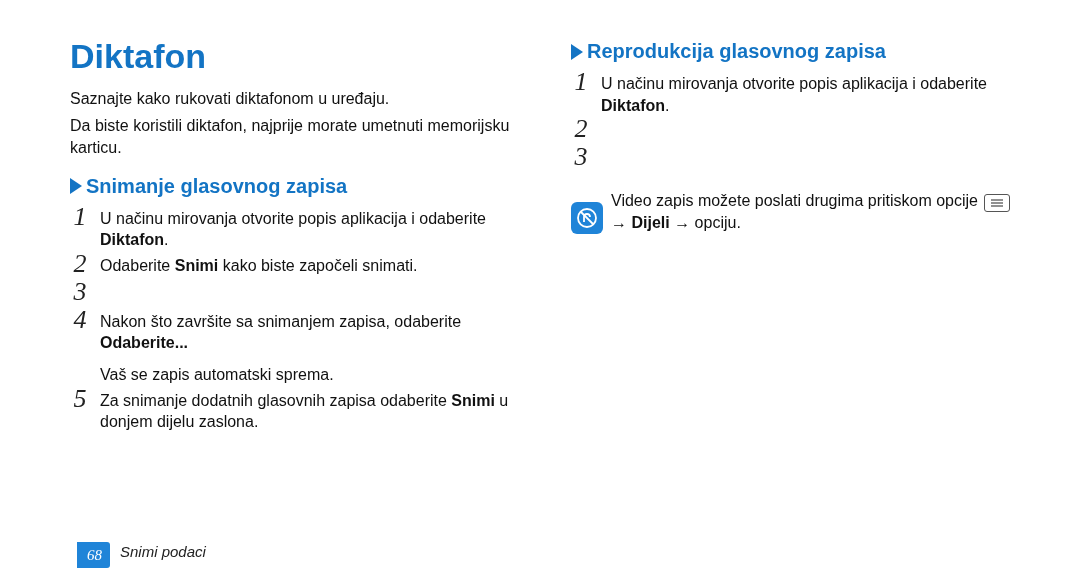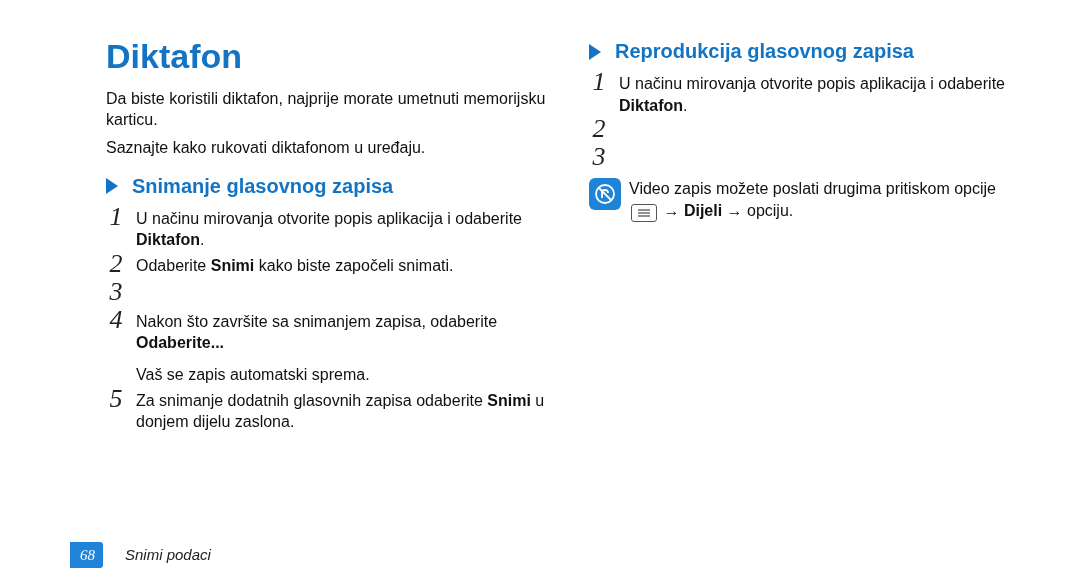--- a/index.html
+++ b/index.html
@@ -11,40 +11,40 @@
     color: #111111;
     font-family: "Segoe UI", Arial, sans-serif;
     font-size: 16px;
     line-height: 1.35;
     overflow: hidden;
   }
   .page {
     position: relative;
     width: 1080px;
     height: 586px;
-    padding: 34px 50px 0 106px;
+    padding: 34px 50px 0 70px;
     box-sizing: border-box;
   }
   .columns {
     display: flex;
     gap: 42px;
   }
   .col { flex: 1; min-width: 0; }
   .title {
     font-size: 34px;
     font-weight: 700;
     color: #1374c4;
     margin: 0 0 8px 0;
   }
   .para { margin: 0 0 6px 0; }
 
   .subhead {
     display: flex;
     align-items: center;
-    gap: 14px;
+    gap: 4px;
     margin: 14px 0 6px 0;
   }
   .chevron {
     width: 0; height: 0;
     border-top: 8px solid transparent;
     border-bottom: 8px solid transparent;
     border-left: 12px solid #1374c4;
   }
   .subhead-text {
     font-size: 20px;
@@ -73,23 +73,23 @@
   .stepbody { flex: 1; padding-top: 2px; }
   .step-sub {
     margin-left: 30px; 
     margin-top: 10px;
     margin-bottom: 2px;
   }
   b { font-weight: 700; }
 
   .notebox {
     display: flex;
-    align-items: flex-start;
+    align-items: flex-end;
     gap: 8px;
-    margin-top: 6px;
+    margin-top: 18px;
   }
   .note-icon {
     width: 32px;
     height: 32px;
     border-radius: 6px;
     background: #1f84d8;
     display: flex;
     align-items: center;
     justify-content: center;
     flex-shrink: 0;
@@ -105,25 +105,24 @@
     height: 16px;
     border: 1.3px solid #555;
     border-radius: 3px;
     vertical-align: -2px;
     margin: 0 2px;
   }
   .menu-key svg { display: block; }
 
   .footer {
     position: absolute;
-    left: 70px;
+    left: 77px;
     bottom: 18px;
     display: flex;
-    align-items: center;
-    gap: 22px;
+    gap: 10px;
     font-size: 15px;
   }
   .pageno-badge {
     background: #1f84d8;
     color: #fff;
     font-style: italic;
     padding: 3px 8px 3px 10px;
     font-family: Georgia, "Times New Roman", serif;
     font-size: 15px;
     border-radius: 0 3px 3px 0;
@@ -131,22 +130,22 @@
   .footer-text { font-style: italic; color: #222; }
 </style>
 </head>
 <body>
 
 <div class="page">
   <div class="columns">
 
     <div class="col">
       <h1 class="title">Diktafon</h1>
+      <p class="para">Saznajte kako rukovati diktafonom u uređaju.</p>
       <p class="para">Da biste koristili diktafon, najprije morate umetnuti memorijsku karticu.</p>
-      <p class="para">Saznajte kako rukovati diktafonom u uređaju.</p>
 
       <div class="subhead">
         <span class="chevron"></span>
         <span class="subhead-text">Snimanje glasovnog zapisa</span>
       </div>
 
       <div class="step">
         <span class="stepnum">1</span>
         <div class="stepbody">
           <span>U načinu mirovanja otvorite popis aplikacija i odaberite </span><b>Diktafon</b><span>.</span>

